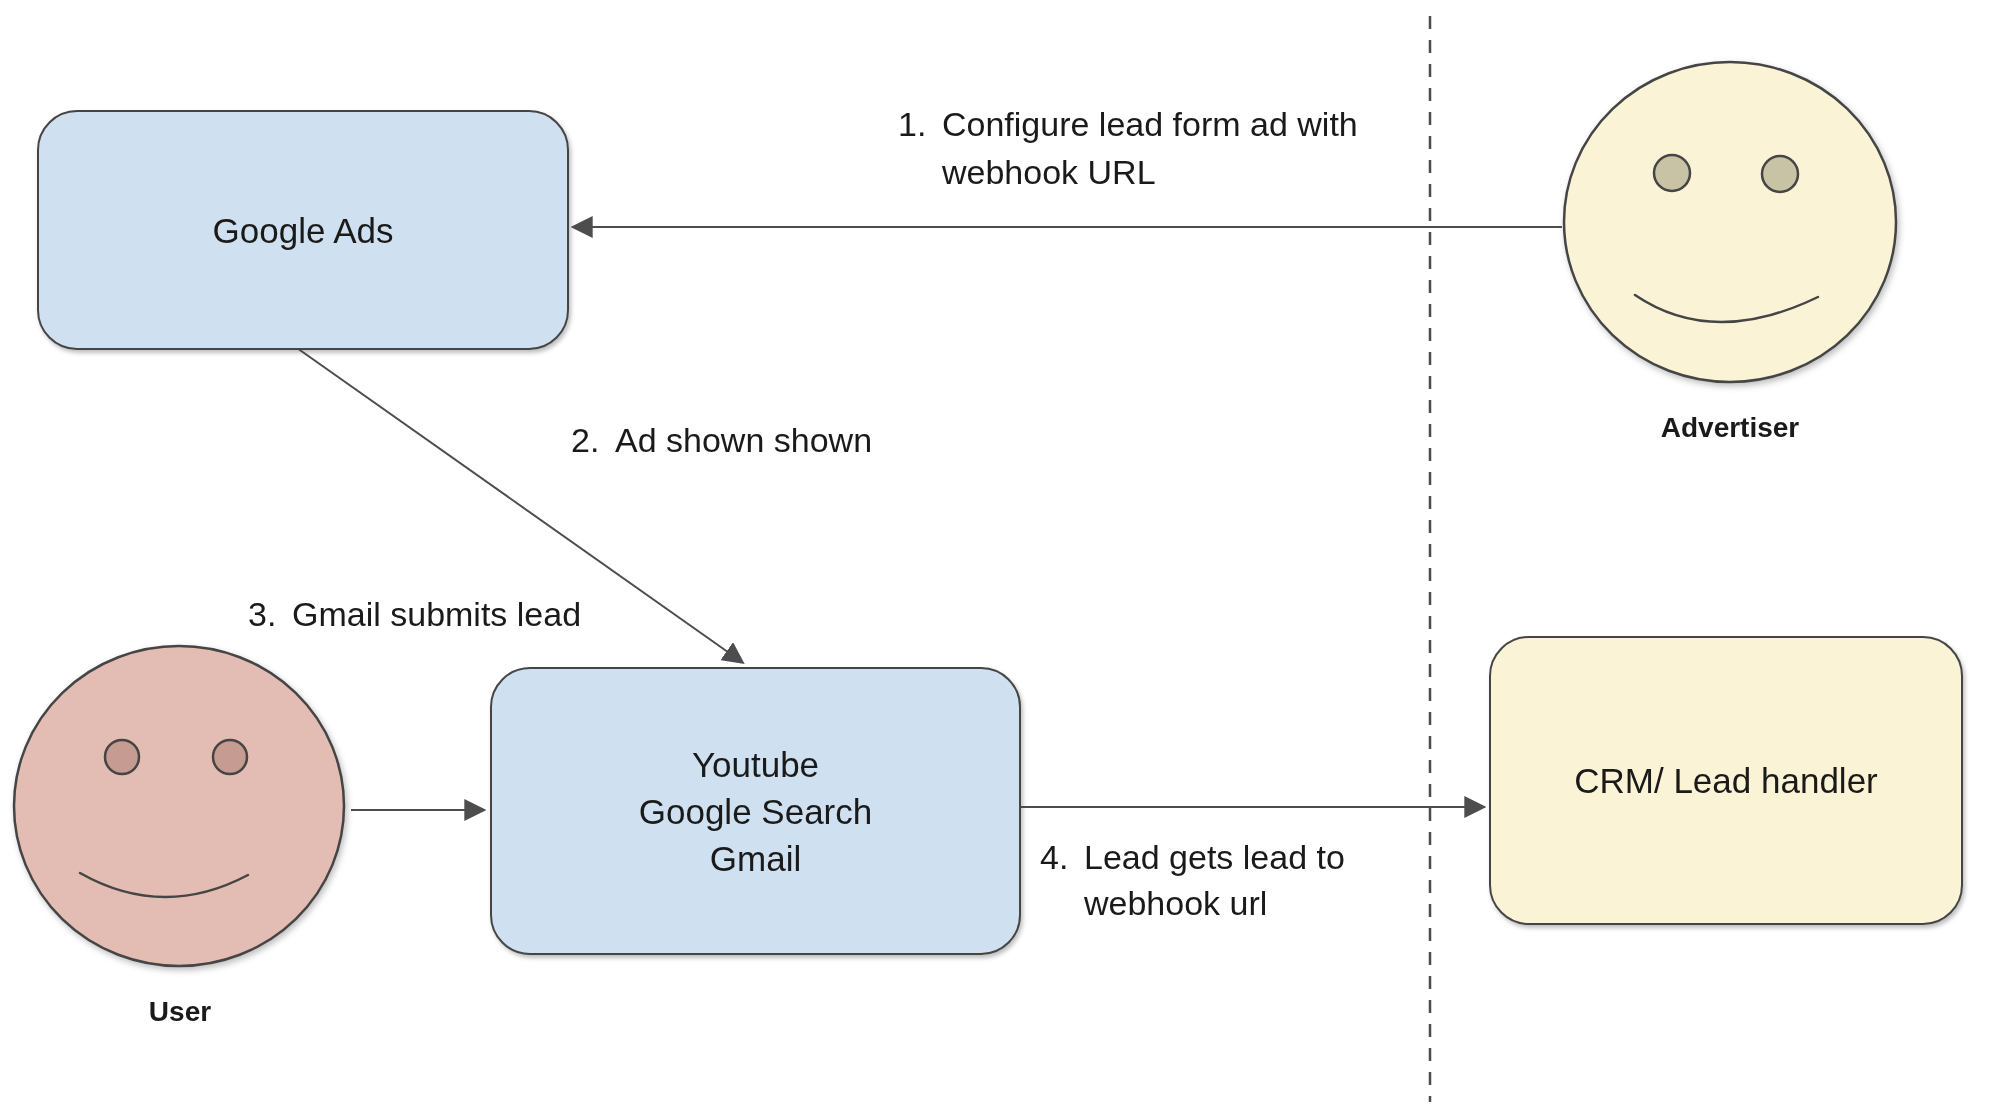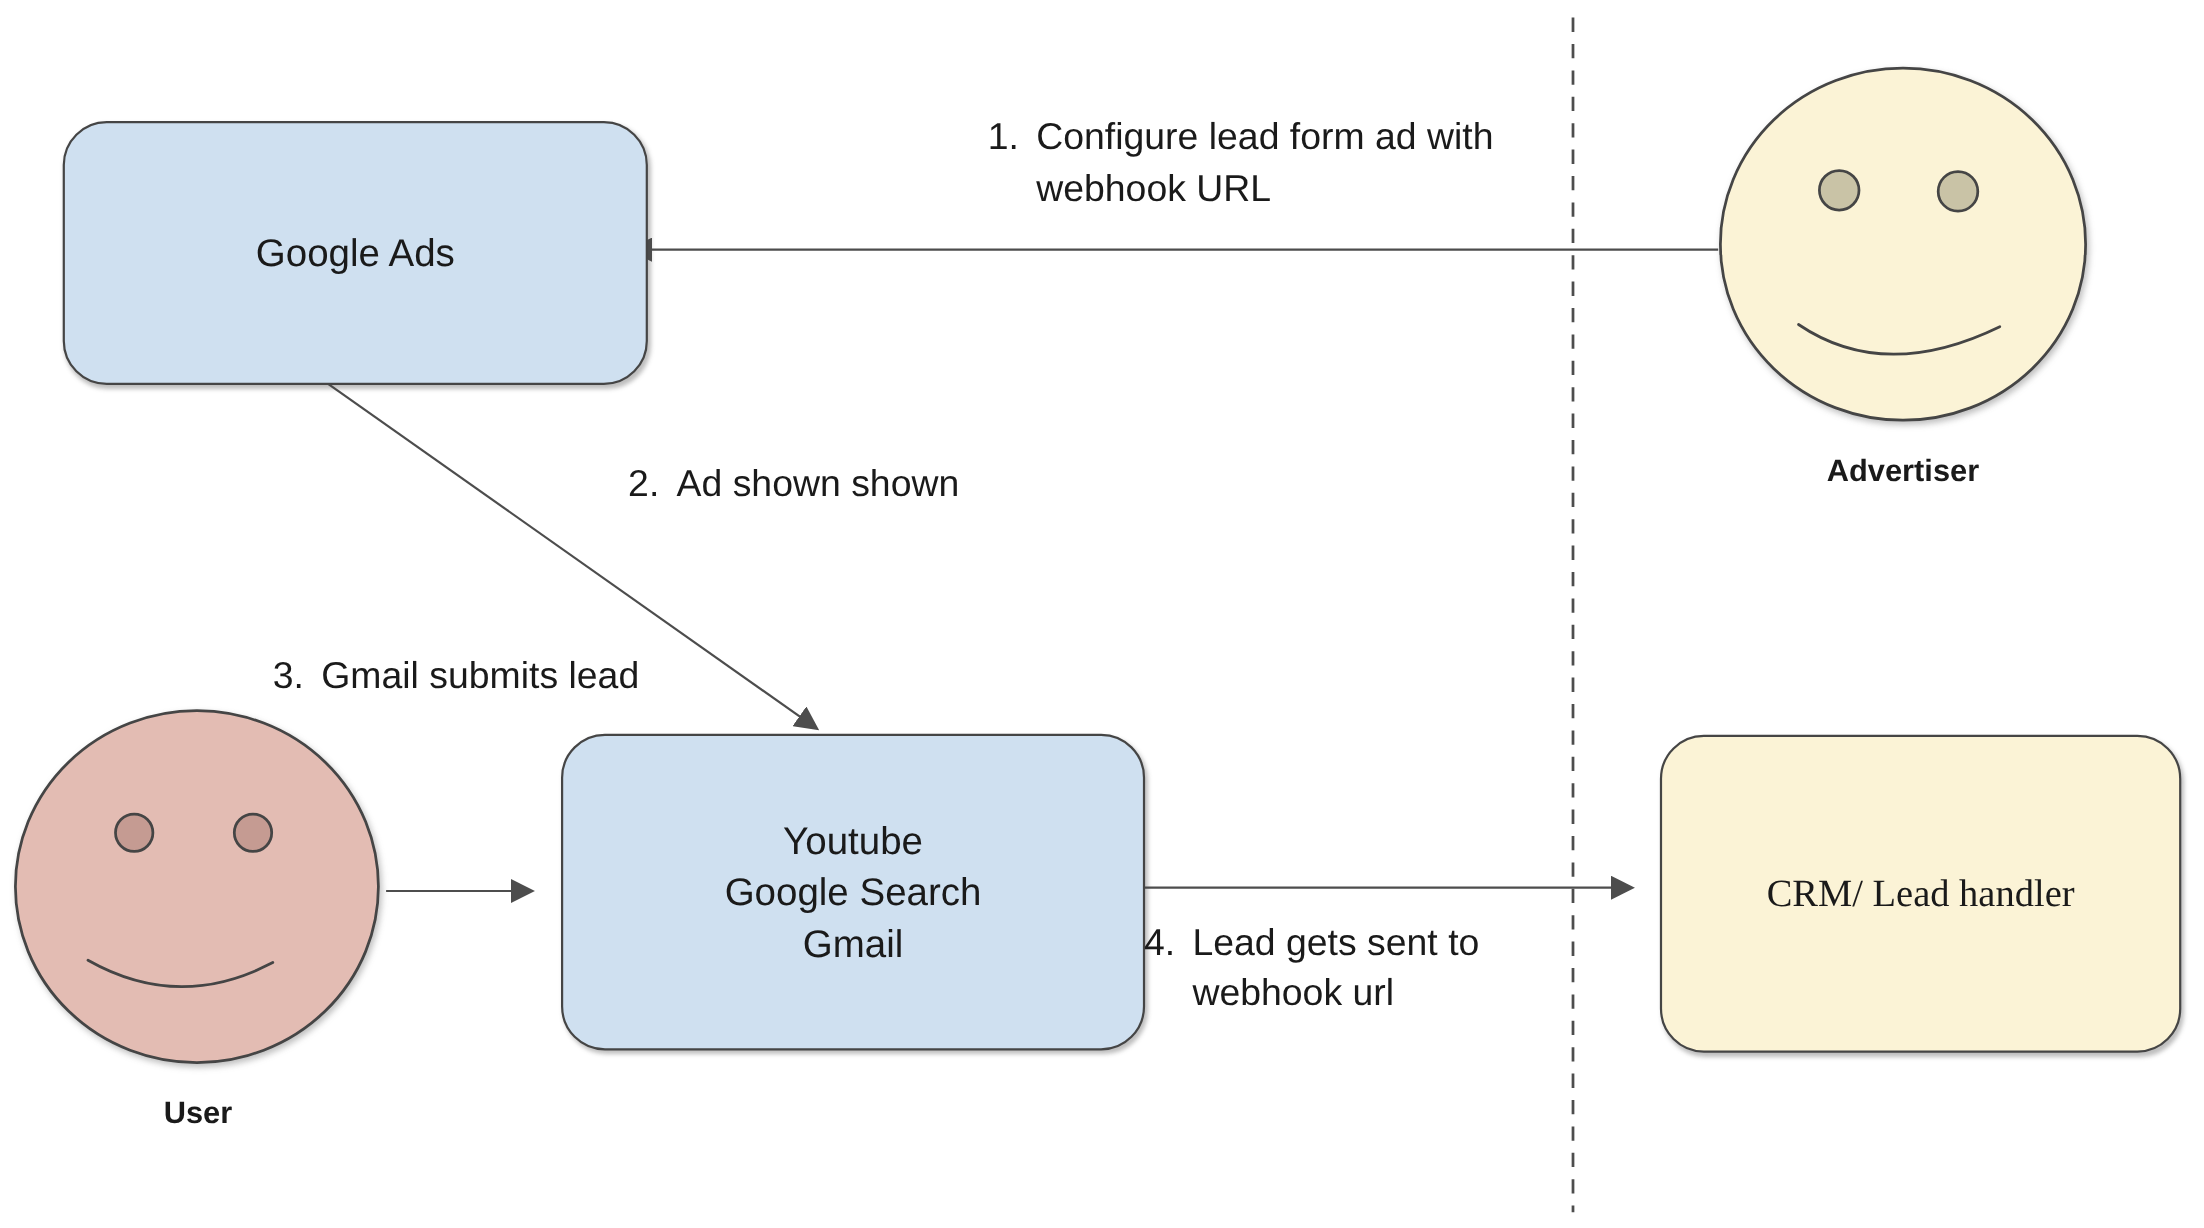--- a/index.html
+++ b/index.html
@@ -14,21 +14,21 @@
     overflow:hidden;
   }
   #edges{position:absolute;left:0;top:0;width:2004px;height:1116px;}
   .edge{stroke:var(--line);stroke-width:2;fill:none;}
   .edge-dashed{stroke:var(--line);stroke-width:2.5;fill:none;stroke-dasharray:13 11;}
   #ah path{fill:var(--line);}
   .node{
     position:absolute;display:flex;align-items:center;justify-content:center;
     border:2.5px solid var(--stroke);border-radius:40px;
     box-shadow:2px 3px 4px rgba(70,70,70,.35);
-    font-size:35px;text-align:center;line-height:47px;margin-left:20px;
+    font-size:35px;text-align:center;line-height:47px;
   }
   .node-blue{background:var(--blue);}
   .node-yellow{background:var(--yellow);}
   .face-wrap{position:absolute;}
   .face-wrap svg{display:block;filter:drop-shadow(2px 3px 3px rgba(70,70,70,.35));}
   .face-yellow{fill:var(--yellow);stroke:var(--stroke);stroke-width:2.5;}
   .face-pink{fill:var(--pink);stroke:var(--stroke);stroke-width:2.5;}
   .eye-adv{fill:var(--eye-adv);stroke:var(--stroke);stroke-width:2.5;}
   .eye-user{fill:var(--eye-user);stroke:var(--stroke);stroke-width:2.5;}
   .smile{fill:none;stroke:var(--stroke);stroke-width:2.5;stroke-linecap:round;}
@@ -66,21 +66,21 @@
   </div>
 
   <div class="node node-blue" style="left:490px;top:667px;width:527px;height:284px;">
     <div>
       <div>Youtube</div>
       <div>Google Search</div>
       <div>Gmail</div>
     </div>
   </div>
 
-  <div class="node node-yellow" style="left:1489px;top:668px;width:470px;height:285px;font-family:Liberation Serif, serif;">
+  <div class="node node-yellow" style="left:1489px;top:636px;width:470px;height:285px;">
     <span>CRM/ Lead handler</span>
   </div>
 
   <div class="face-wrap" style="left:1560px;top:58px;">
     <svg width="340" height="330" viewBox="0 0 340 330">
       <ellipse class="face-yellow" cx="170" cy="164" rx="166" ry="160"></ellipse>
       <circle class="eye-adv" cx="112" cy="115" r="18"></circle>
       <circle class="eye-adv" cx="220" cy="116" r="18"></circle>
       <path class="smile" d="M75,237 Q153,290 258,239"></path>
     </svg>
@@ -111,18 +111,18 @@
   </div>
 
   <div class="step" style="left:248px;top:590px;">
     <span class="num">3.</span>
     <span>Gmail submits lead</span>
   </div>
 
   <div class="step step4" style="left:1040px;top:834px;">
     <span class="num">4.</span>
     <span>
-      <span>Lead gets sent to</span><br>
+      <span>Lead gets lead to</span><br>
       <span>webhook url</span>
     </span>
   </div>
 
 </div>
 
 </body></html>

